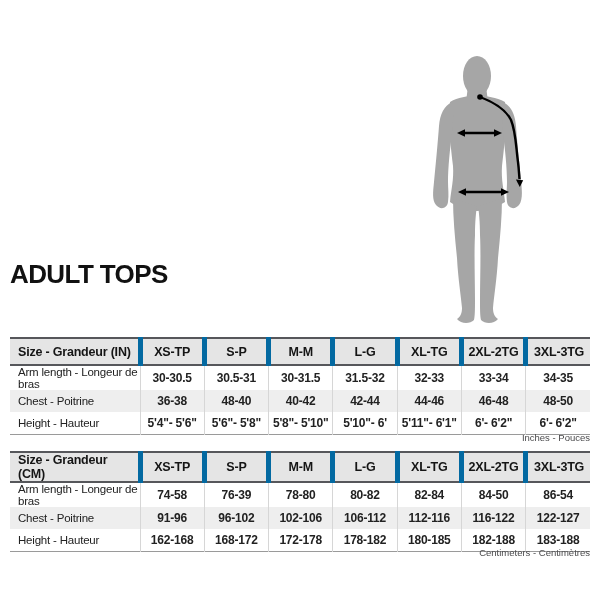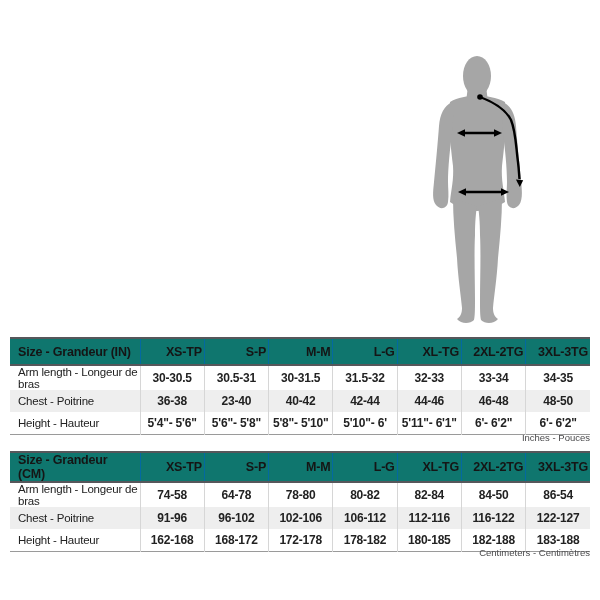--- a/index.html
+++ b/index.html
@@ -13,24 +13,24 @@
   .title-block div{
     font-size:26px;font-weight:800;letter-spacing:-0.6px;line-height:27px;color:#111;
   }
   .size-table{
     position:absolute;left:10px;width:580px;border-collapse:collapse;table-layout:fixed;
     border-top:2px solid #56575b;border-bottom:1px solid #9a9a9a;
     font-size:12px;letter-spacing:-0.2px;
   }
   .size-table.t-in{top:337px;}
   .size-table.t-cm{top:451px;}
-  .size-table thead tr{background:#0f766e;border-bottom:2px solid #56575b;}
+  .size-table thead tr{background:#e5e5e5;border-bottom:2px solid #56575b;}
   .size-table th{
-    height:25px;font-weight:700;font-size:12.5px;text-align:right;padding:0 2px;
-    border-left:1px solid #0369a1;color:#151515;
+    height:25px;font-weight:700;font-size:12.5px;text-align:center;padding:0 2px;
+    border-left:5px solid #0369a1;color:#151515;
   }
   .size-table th:first-child{border-left:none;text-align:left;padding-left:8px;}
   .size-table td{
     height:22px;text-align:center;font-weight:700;padding:0 2px;
     border-left:1px solid #d6d6d6;color:#222;margin-top:36px;
   }
   .size-table td:first-child{
     border-left:none;text-align:left;padding-left:8px;font-weight:400;
     font-size:11.5px;color:#222;
   }
@@ -81,20 +81,21 @@
       <g>
         <circle cx="60" cy="57" r="2.8" stroke="none"></circle>
         <path d="M60,57 C76,63 86,70 91,80 C96,92 96,108 98,122 C99,130 99,134 99.5,139" fill="none"></path>
         <polygon points="99.8,147 95.9,139.4 103.2,140.2" stroke="none"></polygon>
       </g>
     </g>
   </svg>
 </div>
 
 <div class="title-block">
+  <div>ADULT TOPS</div>
 </div>
 
 <table class="size-table t-in">
   <colgroup>
       <col class="labelcol">
       <col>
       <col>
       <col>
       <col>
       <col>
@@ -120,21 +121,21 @@
         <td>30.5-31</td>
         <td>30-31.5</td>
         <td>31.5-32</td>
         <td>32-33</td>
         <td>33-34</td>
         <td>34-35</td>
       </tr>
       <tr>
         <td>Chest - Poitrine</td>
         <td>36-38</td>
-        <td>23-40</td>
+        <td>48-40</td>
         <td>40-42</td>
         <td>42-44</td>
         <td>44-46</td>
         <td>46-48</td>
         <td>48-50</td>
       </tr>
       <tr>
         <td>Height - Hauteur</td>
         <td>5'4"- 5'6"</td>
         <td>5'6"- 5'8"</td>
@@ -168,21 +169,21 @@
         <th>L-G</th>
         <th>XL-TG</th>
         <th>2XL-2TG</th>
         <th>3XL-3TG</th>
       </tr>
     </thead>
   <tbody>
       <tr>
         <td>Arm length - Longeur de bras</td>
         <td>74-58</td>
-        <td>64-78</td>
+        <td>76-39</td>
         <td>78-80</td>
         <td>80-82</td>
         <td>82-84</td>
         <td>84-50</td>
         <td>86-54</td>
       </tr>
       <tr>
         <td>Chest - Poitrine</td>
         <td>91-96</td>
         <td>96-102</td>

